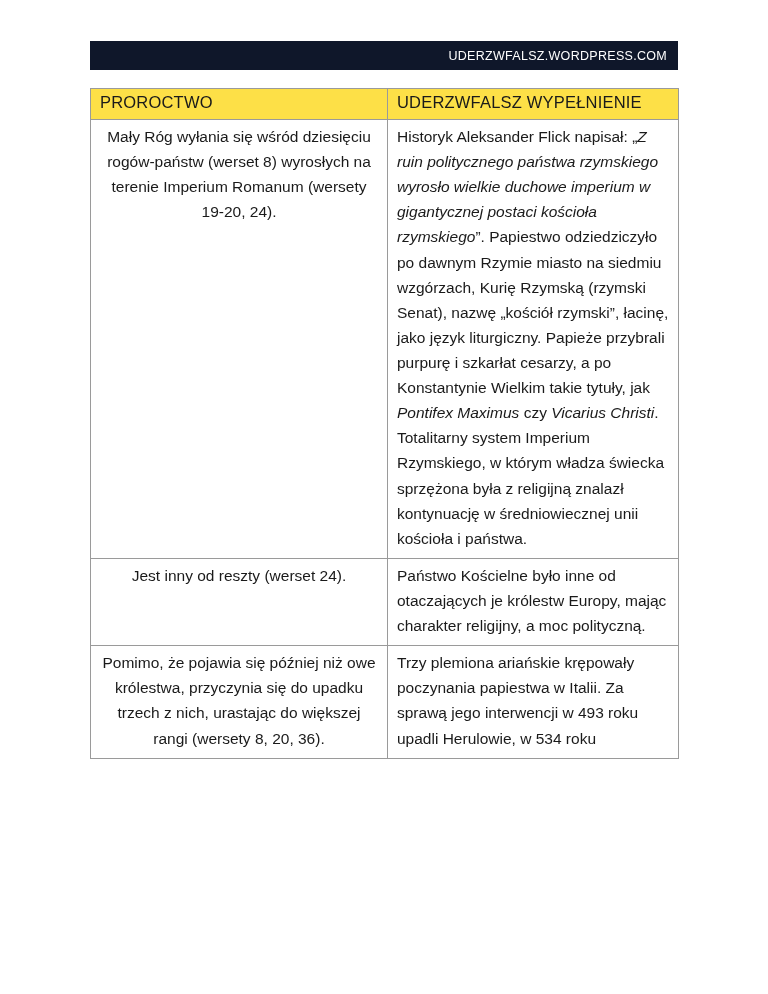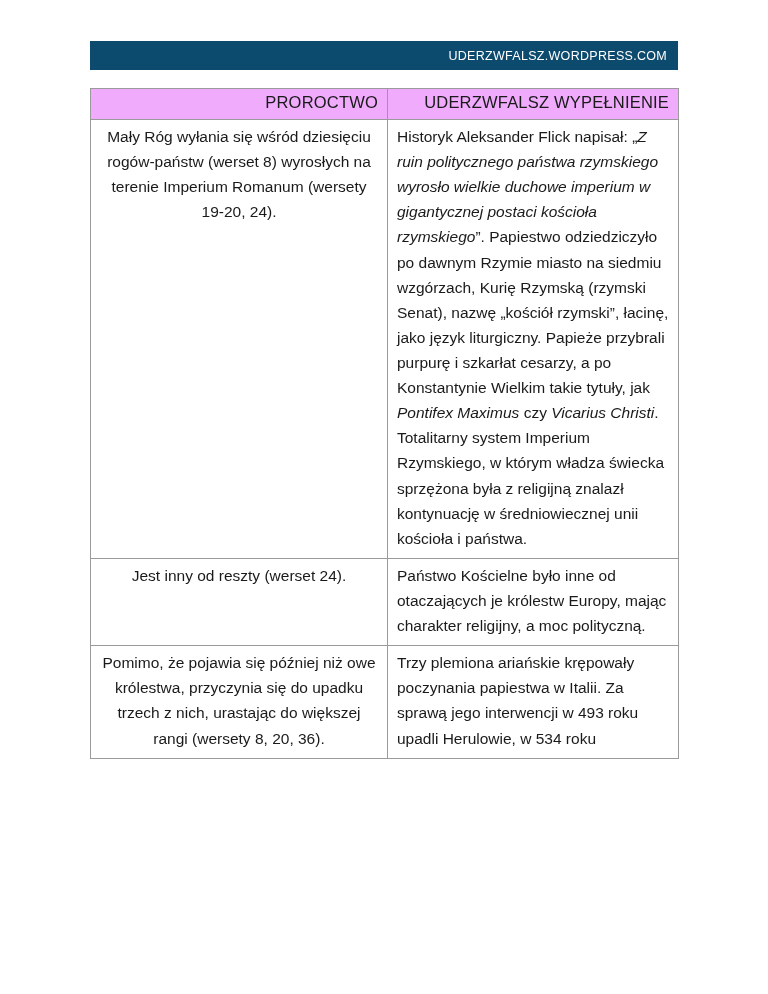--- a/index.html
+++ b/index.html
@@ -19,21 +19,21 @@
     width: 768px;
     height: 994px;
     box-sizing: border-box;
   }
   .banner {
     position: absolute;
     left: 90px;
     top: 41px;
     width: 588px;
     height: 29px;
-    background: #0c4a6e;
+    background: #0f172a;
     display: flex;
     align-items: center;
     justify-content: flex-end;
     box-sizing: border-box;
     padding-right: 11px;
   }
   .banner-text {
     color: #ffffff;
     font-size: 12.5px;
     letter-spacing: 0.3px;
@@ -49,22 +49,22 @@
   }
   table.main td, table.main th {
     border: 1px solid #9a9a9a;
     vertical-align: top;
     padding: 4px 9px 7px 9px;
     box-sizing: border-box;
   }
   .col-a { width: 297px; }
   .col-b { width: 291px; }
   thead th {
-    background: #f0abfc;
-    text-align: right;
+    background: #fde047;
+    text-align: left;
     font-weight: normal;
     font-size: 16.5px;
     padding-top: 5px;
     padding-bottom: 6px;
     letter-spacing: 0.2px;
   }
   td p {
     margin: 0;
     text-align: center;
     font-size: 15.5px;

